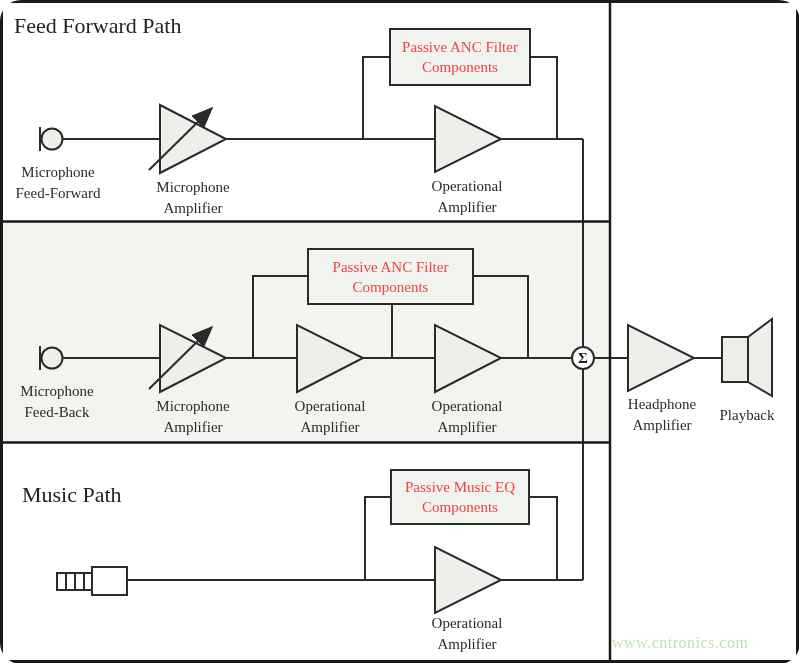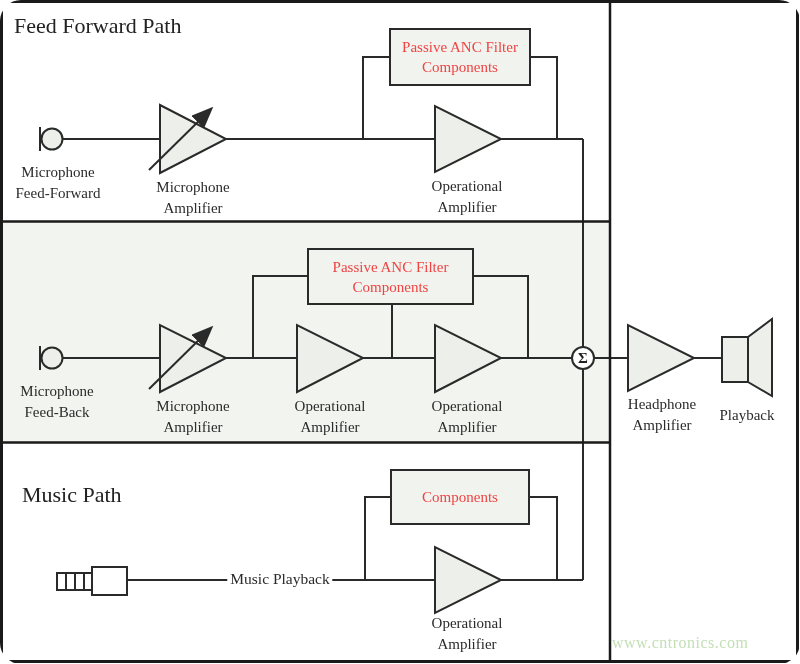--- a/index.html
+++ b/index.html
@@ -166,23 +166,23 @@
     <span>Amplifier</span>
   </div>
 
   <div class="lbl" style="left:467px;top:396px;">
     <span>Operational</span><br>
     <span>Amplifier</span>
   </div>
 
   <div class="section-title" style="left:22px;top:452px;margin-top:30px;">Music Path</div>
 
-  <div class="inline-lbl" style="left:280px;top:569px;">Music Playback</div>
 
   <div class="box-lbl" style="left:391px;top:470px;width:138px;height:54px;">
+    <span>Passive Music EQ</span>
     <span>Components</span>
   </div>
 
   <div class="lbl" style="left:467px;top:613px;">
     <span>Operational</span><br>
     <span>Amplifier</span>
   </div>
 
   <div class="sigma-lbl">Σ</div>
 

